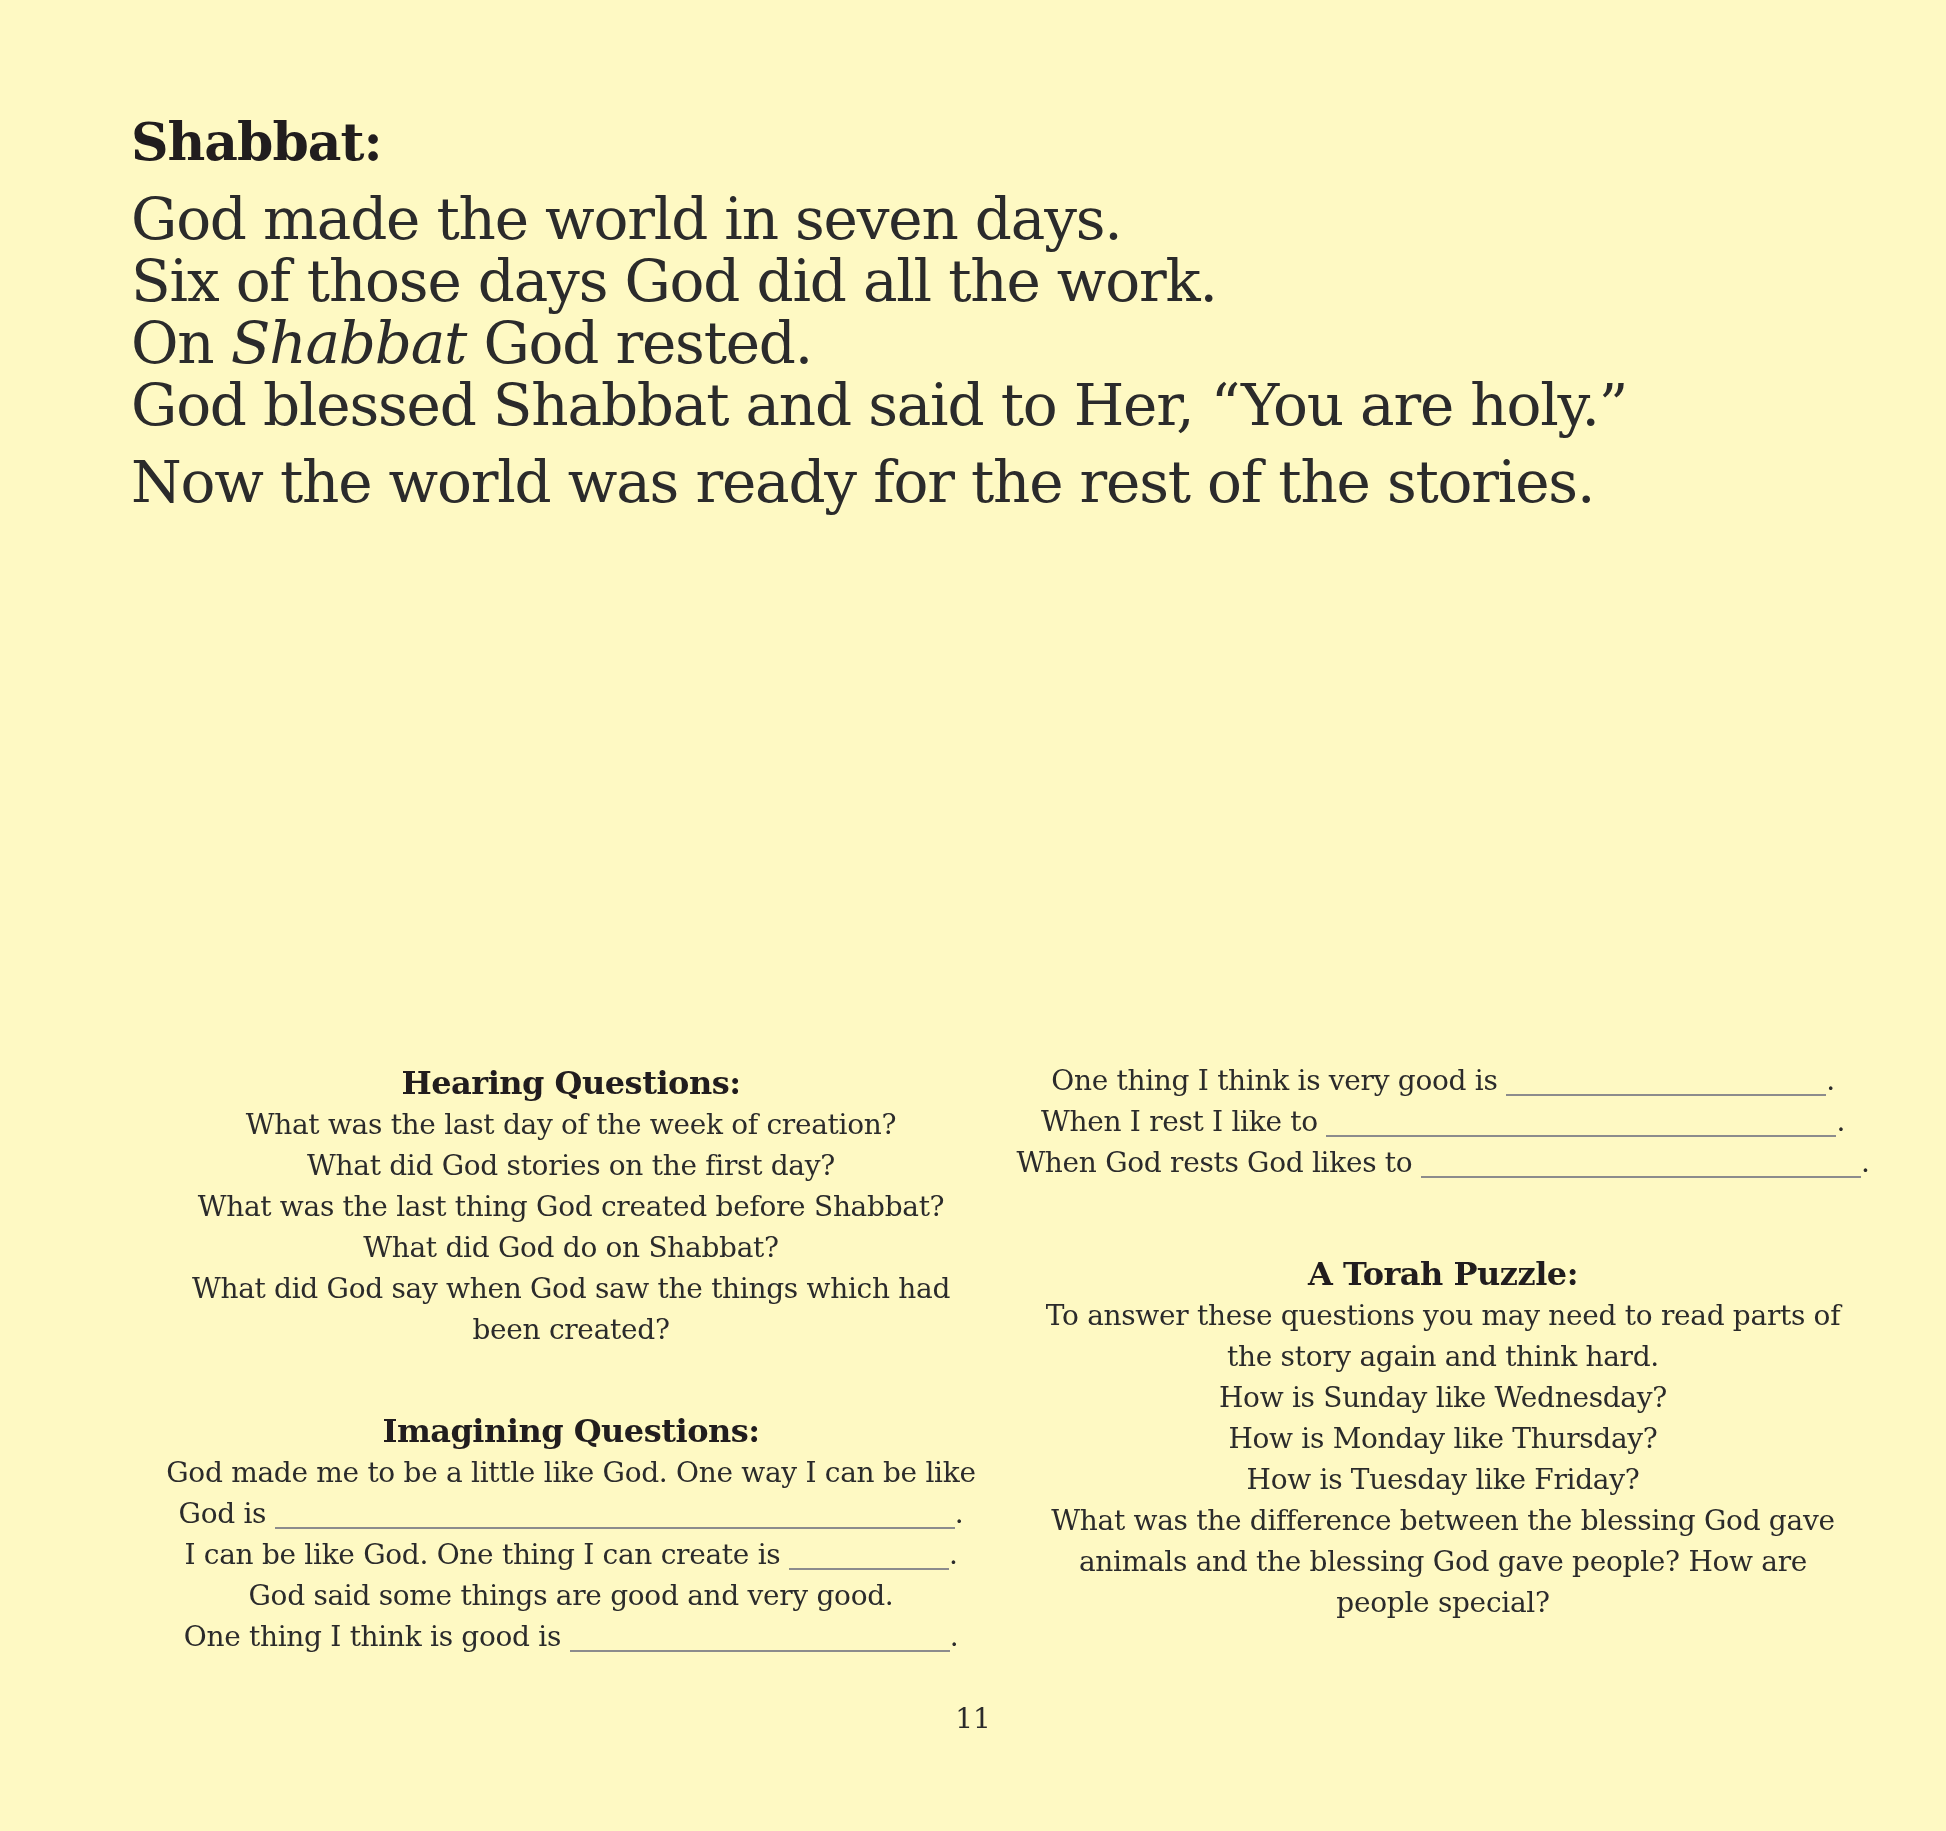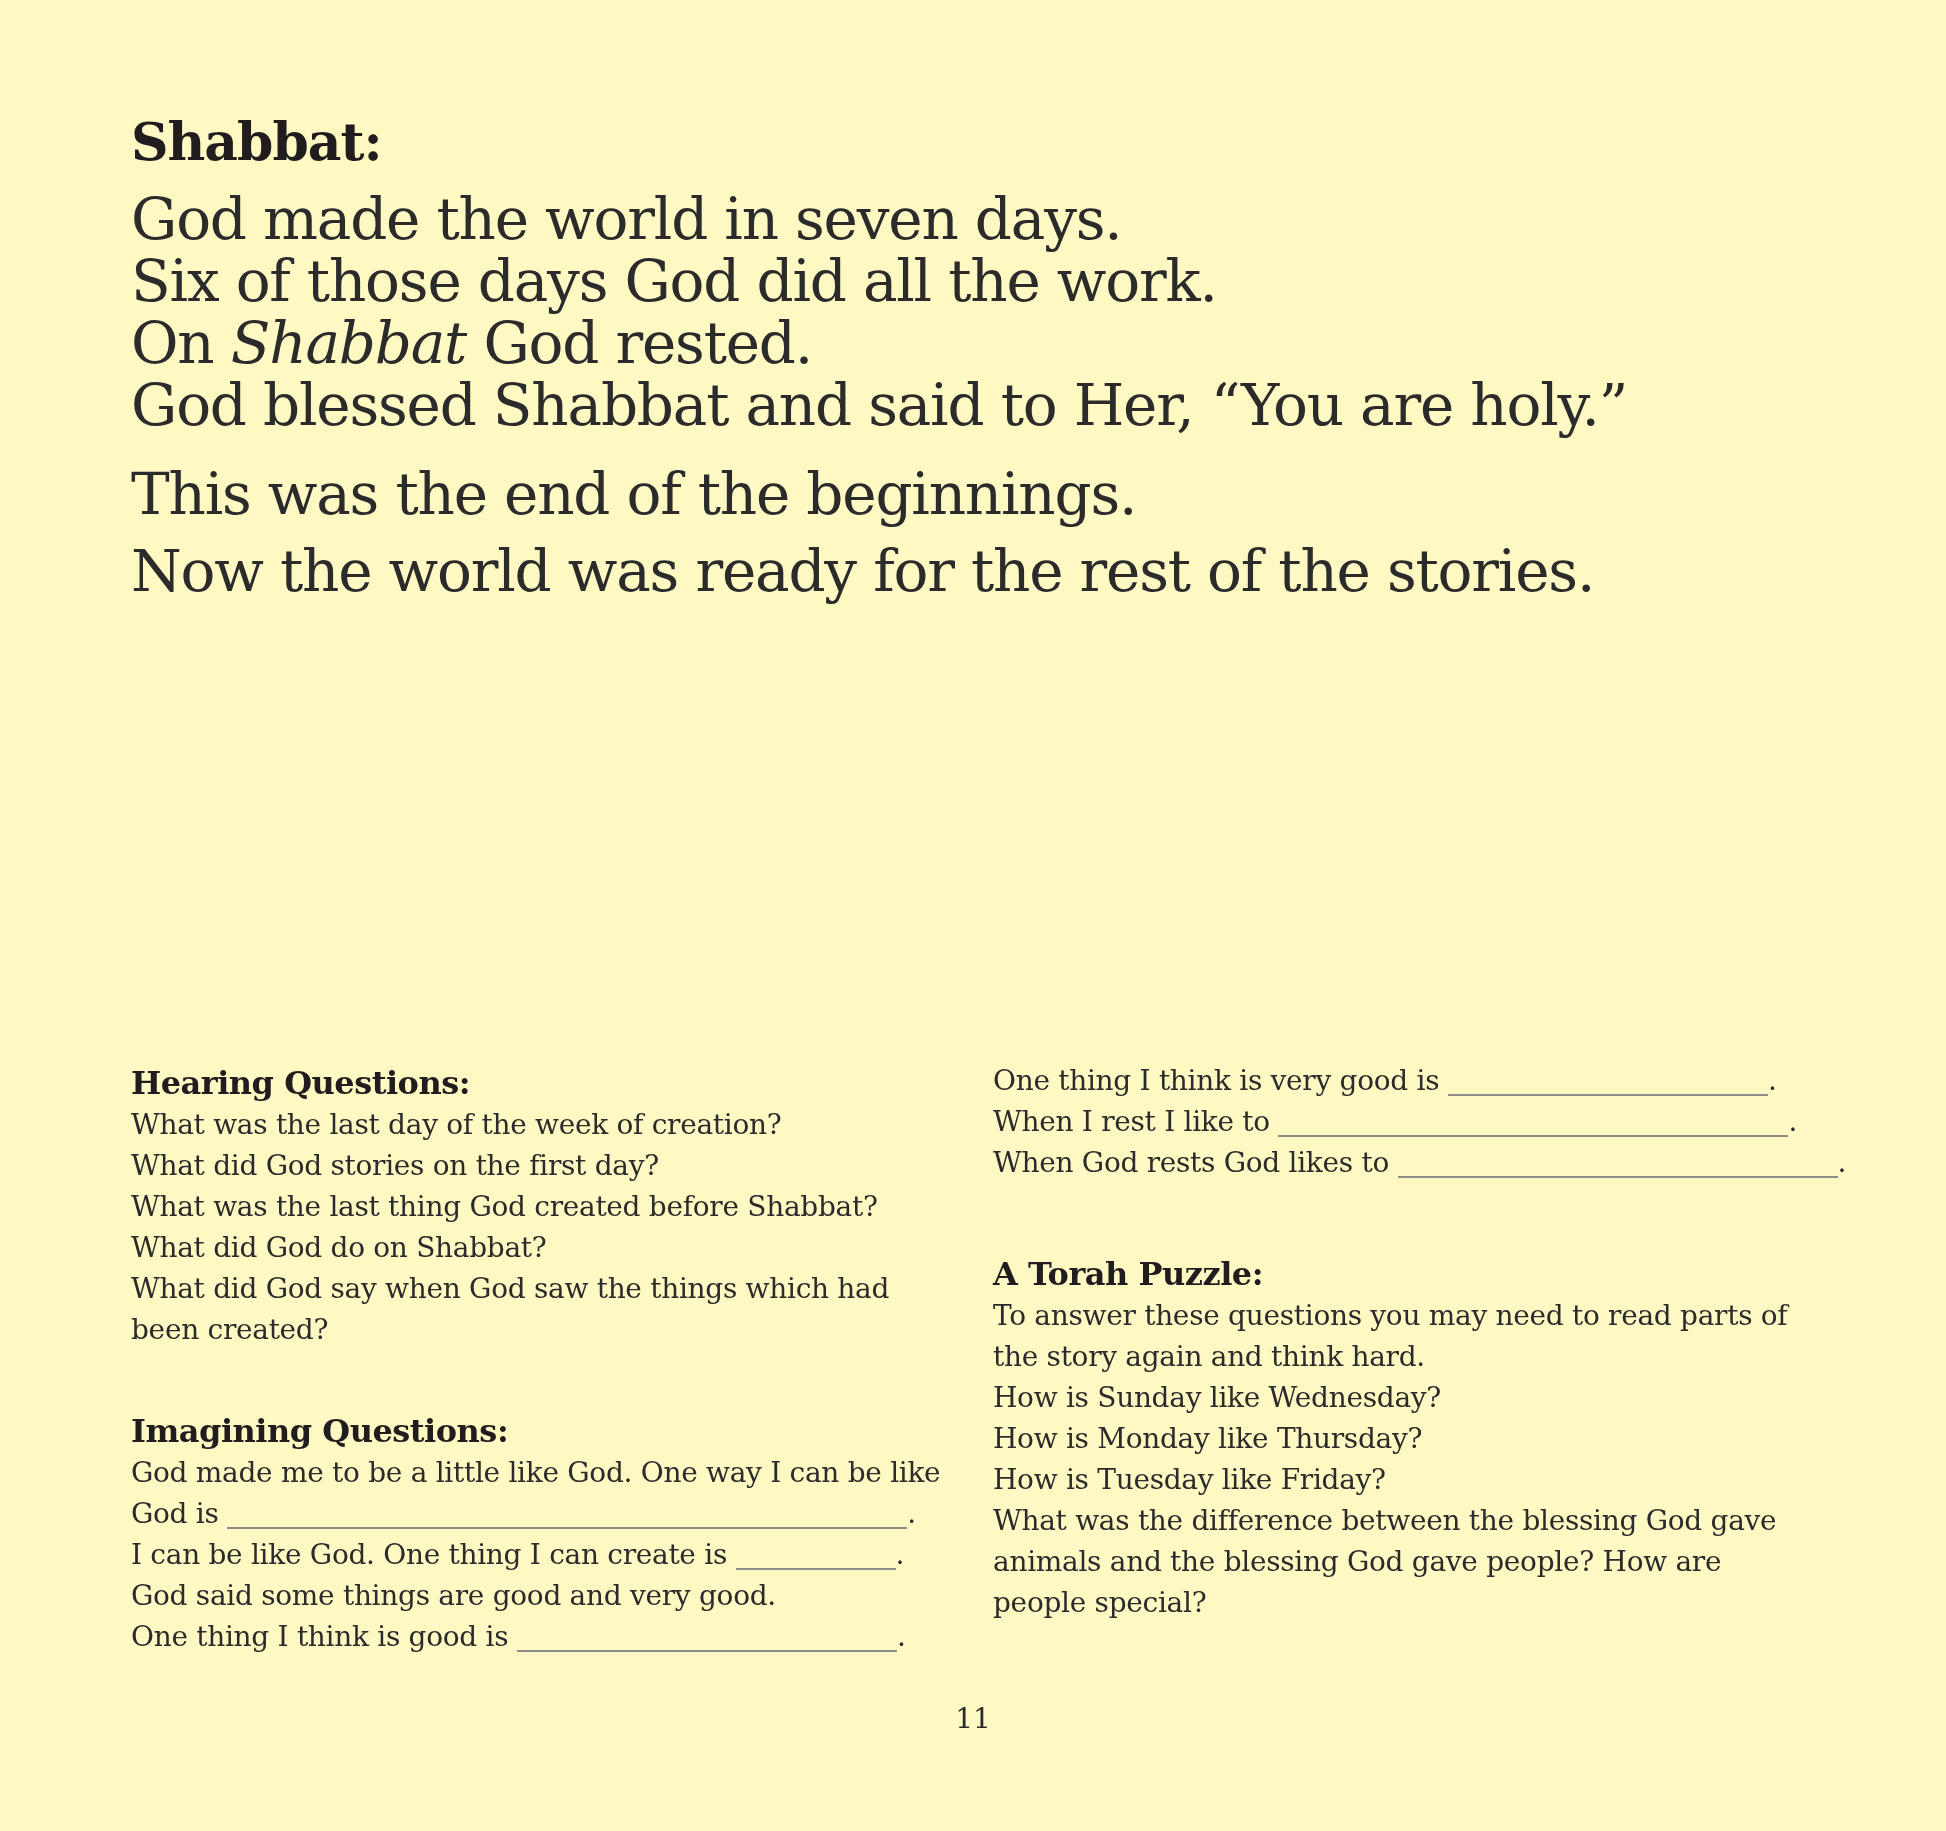--- a/index.html
+++ b/index.html
@@ -27,21 +27,21 @@
     font-size: 58px;
     line-height: 62px;
     letter-spacing: -1.2px;
     color: #2b2b2b;
   }
   .story-line.first { margin-top: 16px; }
   .story-line.para2 { margin-top: 27px; }
   .story-line.para3 { margin-top: 15px; }
   .story-line em { font-style: italic; }
   
-  .col { position: absolute; font-size: 28px; line-height: 41px; letter-spacing: -0.3px; }
+  .col { position: absolute; font-size: 28px; line-height: 41px; letter-spacing: -0.3px; text-align: center; }
   .col-left  { left: 131px; top: 1062px; width: 880px; }
   .col-right { left: 993px; top: 1060px; width: 900px; }
   .col p { margin: 0; white-space: nowrap; }
   .q-heading {
     margin: 0;
     font-size: 32px;
     line-height: 42px;
     font-weight: bold;
     color: #211d1e;
     letter-spacing: -0.5px;
@@ -79,21 +79,20 @@
 <body>
 
 <div class="page">
 
   <section class="story">
     <h1 class="story-heading">Shabbat:</h1>
     <p class="story-line first">God made the world in seven days.</p>
     <p class="story-line">Six of those days God did all the work.</p>
     <p class="story-line"><span>On </span><em>Shabbat</em><span> God rested.</span></p>
     <p class="story-line">God blessed Shabbat and said to Her, “You are holy.”</p>
-    <p class="story-line para2">This was the end of the beginnings.</p>
     <p class="story-line para3">Now the world was ready for the rest of the stories.</p>
   </section>
 
   <section class="col col-left">
     <h2 class="q-heading">Hearing Questions:</h2>
     <p>What was the last day of the week of creation?</p>
     <p>What did God stories on the first day?</p>
     <p>What was the last thing God created before Shabbat?</p>
     <p>What did God do on Shabbat?</p>
     <p>What did God say when God saw the things which had</p>

